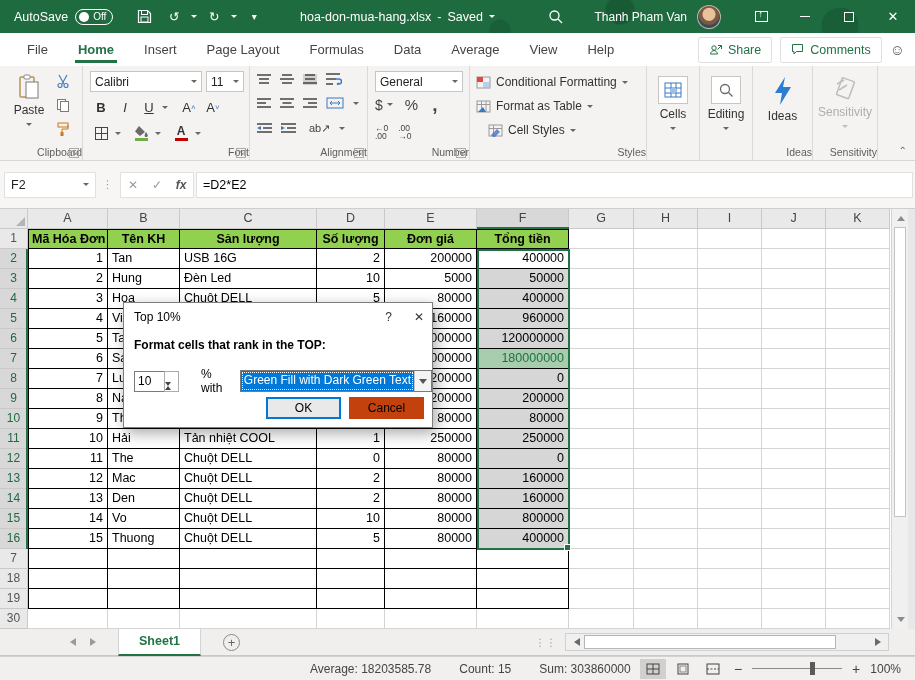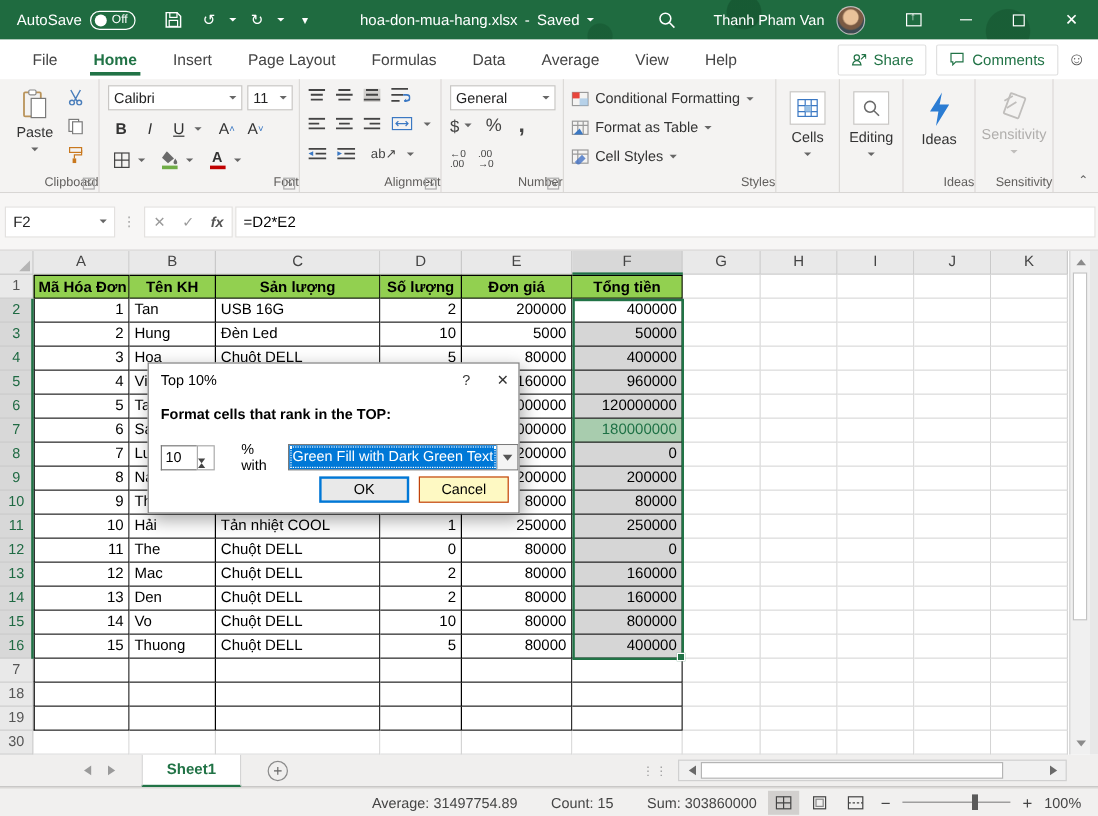--- a/index.html
+++ b/index.html
@@ -108,21 +108,21 @@
   .spin-val { width:30px; height:21px; border:1px solid #7a7a7a; border-right:none; background:#fff; padding:2px 3px; }
   .spin-btns { width:15px; height:21px; border:1px solid #ababab; display:flex; flex-direction:column; }
   .stri-u { width:0; height:0; border:3px solid transparent; border-bottom:4px solid #444; margin-bottom:2px; }
   .stri-d { width:0; height:0; border:3px solid transparent; border-top:4px solid #444; margin-top:2px; }
   .withlbl { margin:0 12px 0 22px; }
   .dropdown { width:196px; height:22px; border:1px solid #7a7a7a; display:flex; background:#fff; }
   .dd-text { flex:1; background:#0078d7; color:#fff; padding:2px 3px; outline:1px dotted #fff; outline-offset:-2px; white-space:nowrap; overflow:hidden; }
   .dd-arrow { width:17px; display:flex; align-items:center; justify-content:center; background:#f4f4f4; border-left:1px solid #c5c5c5; }
   .dd-caret { width:0; height:0; border:4px solid transparent; border-top:5px solid #555; margin-top:4px; }
   .dlg-buttons { position:absolute; right:8px; bottom:8px; display:flex; gap:8px; }
-  .btn { width:75px; height:22px; display:flex; align-items:center; justify-content:center; background:#fef9c3; border:1px solid #c2410c; font-size:12px; color:#000; }
+  .btn { width:75px; height:22px; display:flex; align-items:center; justify-content:center; background:#c2410c; border:3px solid #c2410c; font-size:12px; color:#000; }
   .btn.ok { border:2px solid #0078d7; background:#e9e9e9; }
 
   
   .tabstrip { position:absolute; top:629px; left:0; width:915px; height:27px; background:#f0efee; border-bottom:1px solid #c9c8c7; display:flex; align-items:center; }
   .navarrows { display:flex; gap:14px; margin-left:66px; }
   .na { width:0; height:0; border:4px solid transparent; }
   .na.left { border-right:6px solid #9a9a9a; }
   .na.right { border-left:6px solid #9a9a9a; }
   .sheettab { margin-left:18px; height:27px; background:#fff; display:flex; align-items:center; padding:0 20px; color:#217346; font-weight:700; font-size:12.5px; border-right:1px solid #d4d4d4; border-left:1px solid #d4d4d4; border-bottom:2px solid #217346; }
   .addsheet { width:17px; height:17px; border:1px solid #8a8a8a; border-radius:50%; display:flex; align-items:center; justify-content:center; color:#666; font-size:13px; margin-left:22px; line-height:1; }
@@ -395,21 +395,21 @@
       </div>
       <div class="styles-item" style="position:absolute; left:0; top:28px; width:177px;">
         <svg width="15" height="13" viewBox="0 0 15 13">
             <rect x="1" y="1" width="13" height="11" fill="none" stroke="#9a9a9a"></rect>
             <path d="M1 4.5h13M5.5 1v11M10 1v11" stroke="#9a9a9a"></path>
             <path d="M2 12l5-5 3 5z" fill="#3b78c3"></path>
           </svg>
         <span>Format as Table</span>
         <span class="ccaret"></span>
       </div>
-      <div class="styles-item" style="position:absolute; left:0; top:52px; width:177px;">
+      <div class="styles-item" style="position:absolute; left:12px; top:52px; width:177px;">
         <svg width="15" height="13" viewBox="0 0 15 13">
             <rect x="1" y="1" width="13" height="11" fill="none" stroke="#9a9a9a"></rect>
             <path d="M1 4.5h13M5.5 1v11" stroke="#9a9a9a"></path>
             <path d="M3 11l6-6 3 3-6 6z" fill="#4472c4" opacity=".8"></path>
           </svg>
         <span>Cell Styles</span>
         <span class="ccaret"></span>
       </div>
       <span class="glabel">Styles</span>
     </div>
@@ -840,21 +840,21 @@
         </span>
       <span class="hthumb"></span>
       <span class="hs-btn" style="position:absolute; right:0;">
           <span class="na right" style="border-left-color:#6a6a6a;"></span>
         </span>
     </div>
   </div>
 
   <div class="statusbar">
     <div class="stats">
-      <span>Average: 31497754.89</span>
+      <span>Average: 18203585.78</span>
       <span>Count: 15</span>
       <span>Sum: 303860000</span>
     </div>
     <div class="viewbtns">
       <span class="vbtn activeview">
         <svg width="14" height="12" viewBox="0 0 14 12">
             <rect x="1" y="1" width="12" height="10" fill="none" stroke="#444"></rect>
             <path d="M1 6h12M7 1v10" stroke="#444"></path>
           </svg>
       </span>

